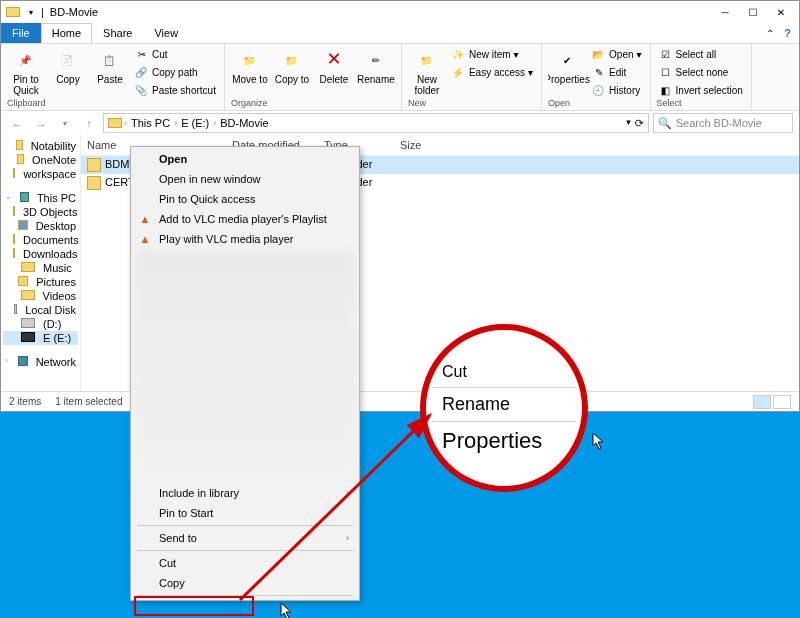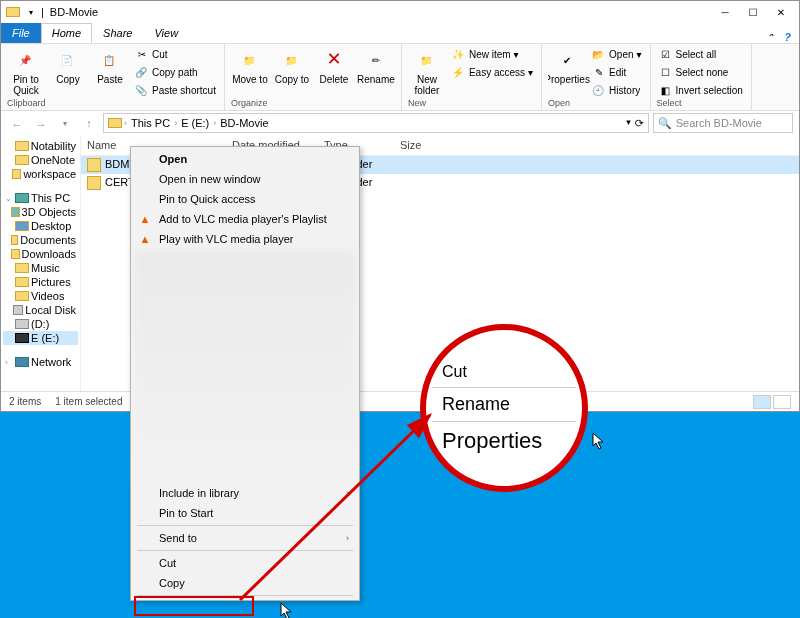--- a/index.html
+++ b/index.html
@@ -4,42 +4,42 @@
 <style>
 * { margin: 0; padding: 0; box-sizing: border-box; font-family: "Segoe UI", sans-serif; }
 body { width: 800px; height: 618px; background: #0099e8; overflow: hidden; position: relative; }
 .window { position: absolute; top: 0; left: 0; width: 800px; height: 412px; background: #fff; border: 1px solid #8f8f8f; display: flex; flex-direction: column; }
 .titlebar { height: 22px; display: flex; align-items: center; padding: 0 4px; font-size: 11px; }
 .titlebar .qat { display: flex; gap: 2px; align-items: center; }
 .titlebar .qat-icon { width: 16px; height: 16px; display: flex; align-items: center; justify-content: center; }
 .titlebar .title { margin-left: 6px; }
 .titlebar .winbtns { margin-left: auto; display: flex; }
 .titlebar .winbtn { width: 28px; height: 18px; display: flex; align-items: center; justify-content: center; font-size: 10px; }
-.tabs { height: 20px; display: flex; align-items: flex-end; font-size: 11px; font-style: italic; }
+.tabs { height: 20px; display: flex; align-items: center; font-size: 11px; }
 .tab { padding: 3px 10px; border: 1px solid transparent; }
 .tab.file { background: #1979ca; color: #fff; }
 .tab.active { border: 1px solid #ccc; border-bottom: 1px solid #fff; background: #fff; }
 .ribbon { height: 68px; border-top: 1px solid #ddd; border-bottom: 1px solid #ddd; background: #fafafa; display: flex; font-size: 10px; }
 .rgroup { border-right: 1px solid #ddd; padding: 2px 6px; display: flex; flex-direction: column; }
 .rgroup .body { flex: 1; display: flex; gap: 4px; align-items: flex-start; }
 .rgroup .label { text-align: left; font-size: 9px; color: #555; }
 .rbtn-lg { display: flex; flex-direction: column; align-items: center; width: 38px; padding-top: 2px; text-align: center; line-height: 1.1; }
 .rbtn-lg .ico { width: 24px; height: 24px; margin-bottom: 2px; display: flex; align-items: center; justify-content: center; }
 .rstack { display: flex; flex-direction: column; gap: 2px; }
 .rbtn-sm { display: flex; align-items: center; gap: 3px; padding: 1px 2px; white-space: nowrap; }
 .rbtn-sm .ico { width: 14px; height: 14px; display: flex; align-items: center; justify-content: center; }
 .addrrow { height: 24px; display: flex; align-items: center; gap: 4px; padding: 0 6px; font-size: 11px; }
 .navbtn { width: 20px; height: 20px; display: flex; align-items: center; justify-content: center; color: #888; }
 .addrbar { flex: 1; height: 20px; border: 1px solid #ccc; display: flex; align-items: center; padding: 0 4px; gap: 2px; }
 .crumb { padding: 0 2px; }
 .crumb-sep { color: #888; font-size: 9px; }
 .searchbox { width: 140px; height: 20px; border: 1px solid #ccc; display: flex; align-items: center; padding: 0 4px; color: #888; gap: 4px; }
 .body { flex: 1; display: flex; overflow: hidden; }
 .nav { width: 80px; border-right: 1px solid #eee; padding: 4px 2px; font-size: 11px; overflow: hidden; }
-.nav-item { display: flex; align-items: center; gap: 2px; padding: 1px 2px; white-space: nowrap; }
+.nav-item { display: flex; gap: 8px; padding: 1px 2px; white-space: nowrap; }
 .nav-item .expander { width: 8px; font-size: 8px; color: #888; }
 .nav-item.selected { background: #cce8ff; }
 .nav .spacer { height: 10px; }
 .content { flex: 1; display: flex; flex-direction: column; }
 .cols { display: flex; font-size: 11px; color: #444; border-bottom: 1px solid #eee; padding: 2px 0; }
 .cols > div { padding: 2px 6px; }
 .col-name { width: 145px; }
 .col-date { width: 92px; }
 .col-type { width: 76px; }
 .col-size { width: 60px; }

